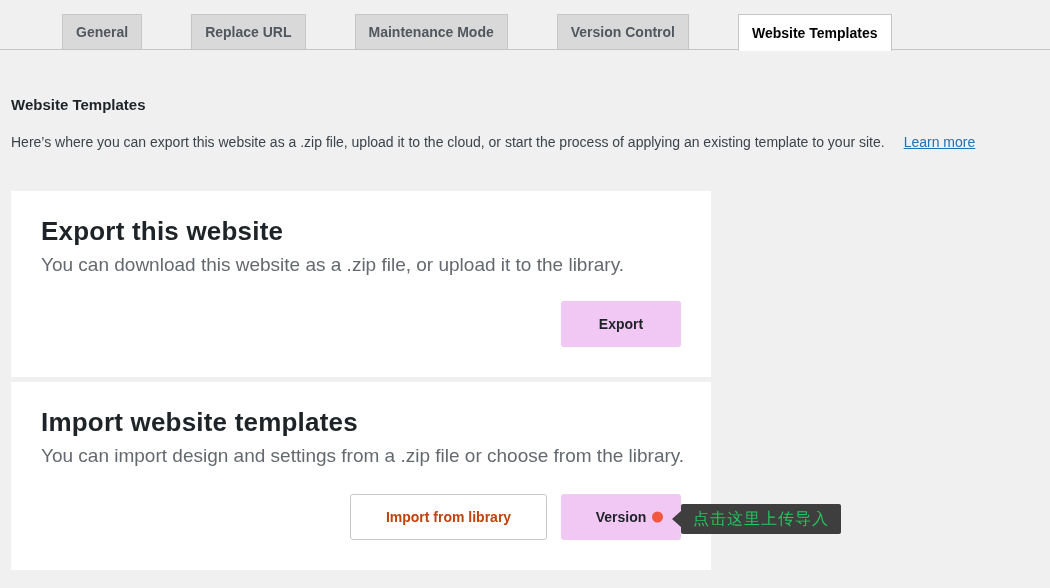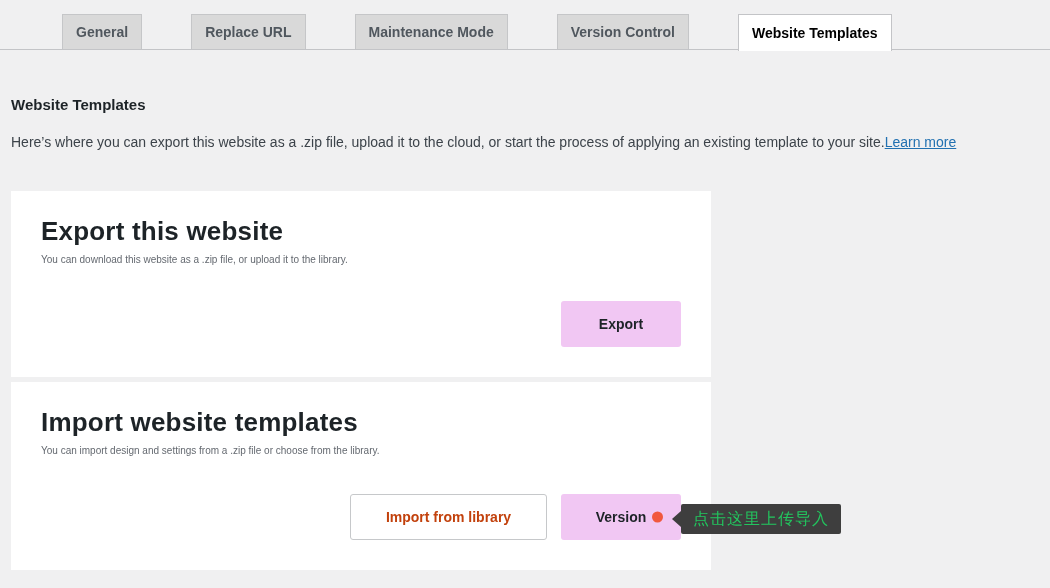--- a/index.html
+++ b/index.html
@@ -48,40 +48,40 @@
     position: absolute; left: 11px; top: 96px;
     font-size: 15px; font-weight: 700; color: #1d2327;
   }
   .section-desc {
     position: absolute; left: 11px; top: 134px;
     font-size: 14px; color: #3c434a;
     white-space: nowrap;
   }
   .section-desc a {
     color: #2271b1; text-decoration: underline; cursor: pointer;
-    margin-left: 0;
+    margin-left: 19px;
   }
 
   
   .card {
     position: absolute; left: 11px; width: 700px;
     background: #ffffff;
   }
   .card.export { top: 191px; height: 186px; }
   .card.import { top: 382px; height: 188px; }
 
   .card h2 {
     position: absolute; left: 30px; top: 25px;
     margin: 0;
     font-size: 26px; font-weight: 700; color: #1d2327;
     letter-spacing: 0.2px;
   }
   .card .card-desc {
     position: absolute; left: 30px; top: 63px;
-    font-size: 10px; color: #646970;
+    font-size: 19px; color: #646970;
   }
   .card .btn-row {
     position: absolute; right: 30px; bottom: 30px;
     display: flex; gap: 14px; align-items: center;
   }
 
   .btn {
     height: 46px;
     border-radius: 3px;
     font-family: "Liberation Sans", sans-serif;

